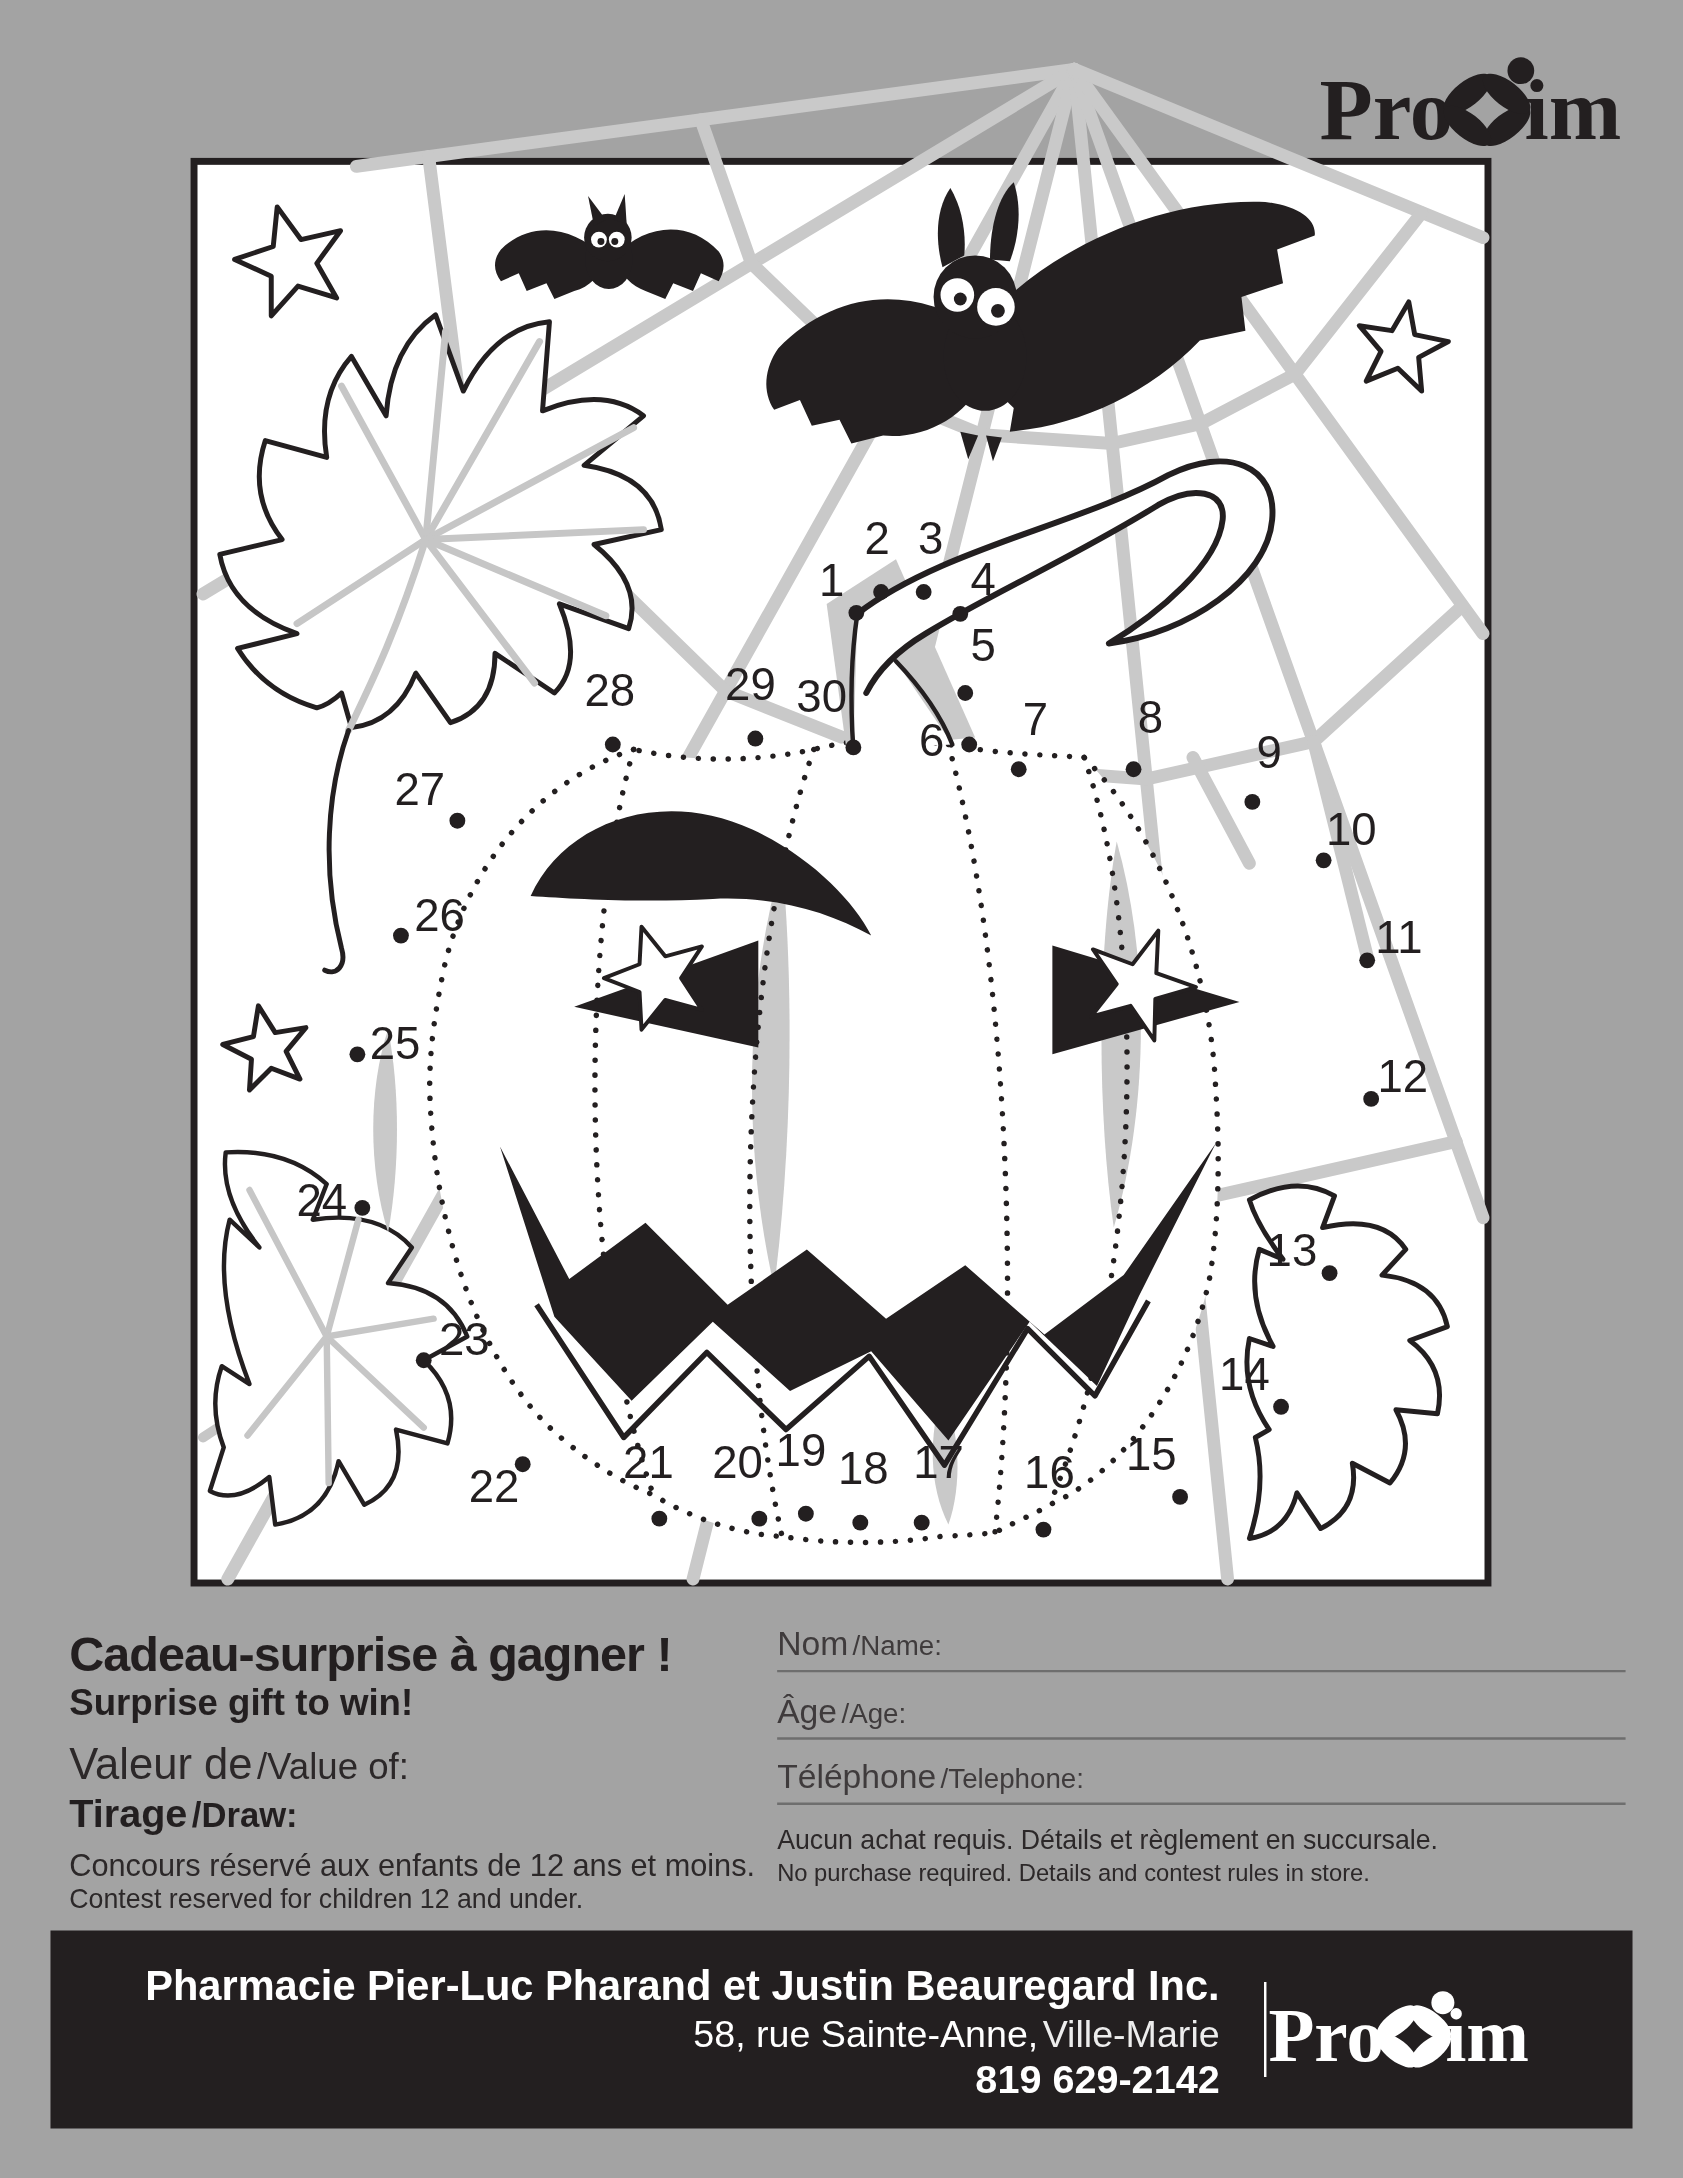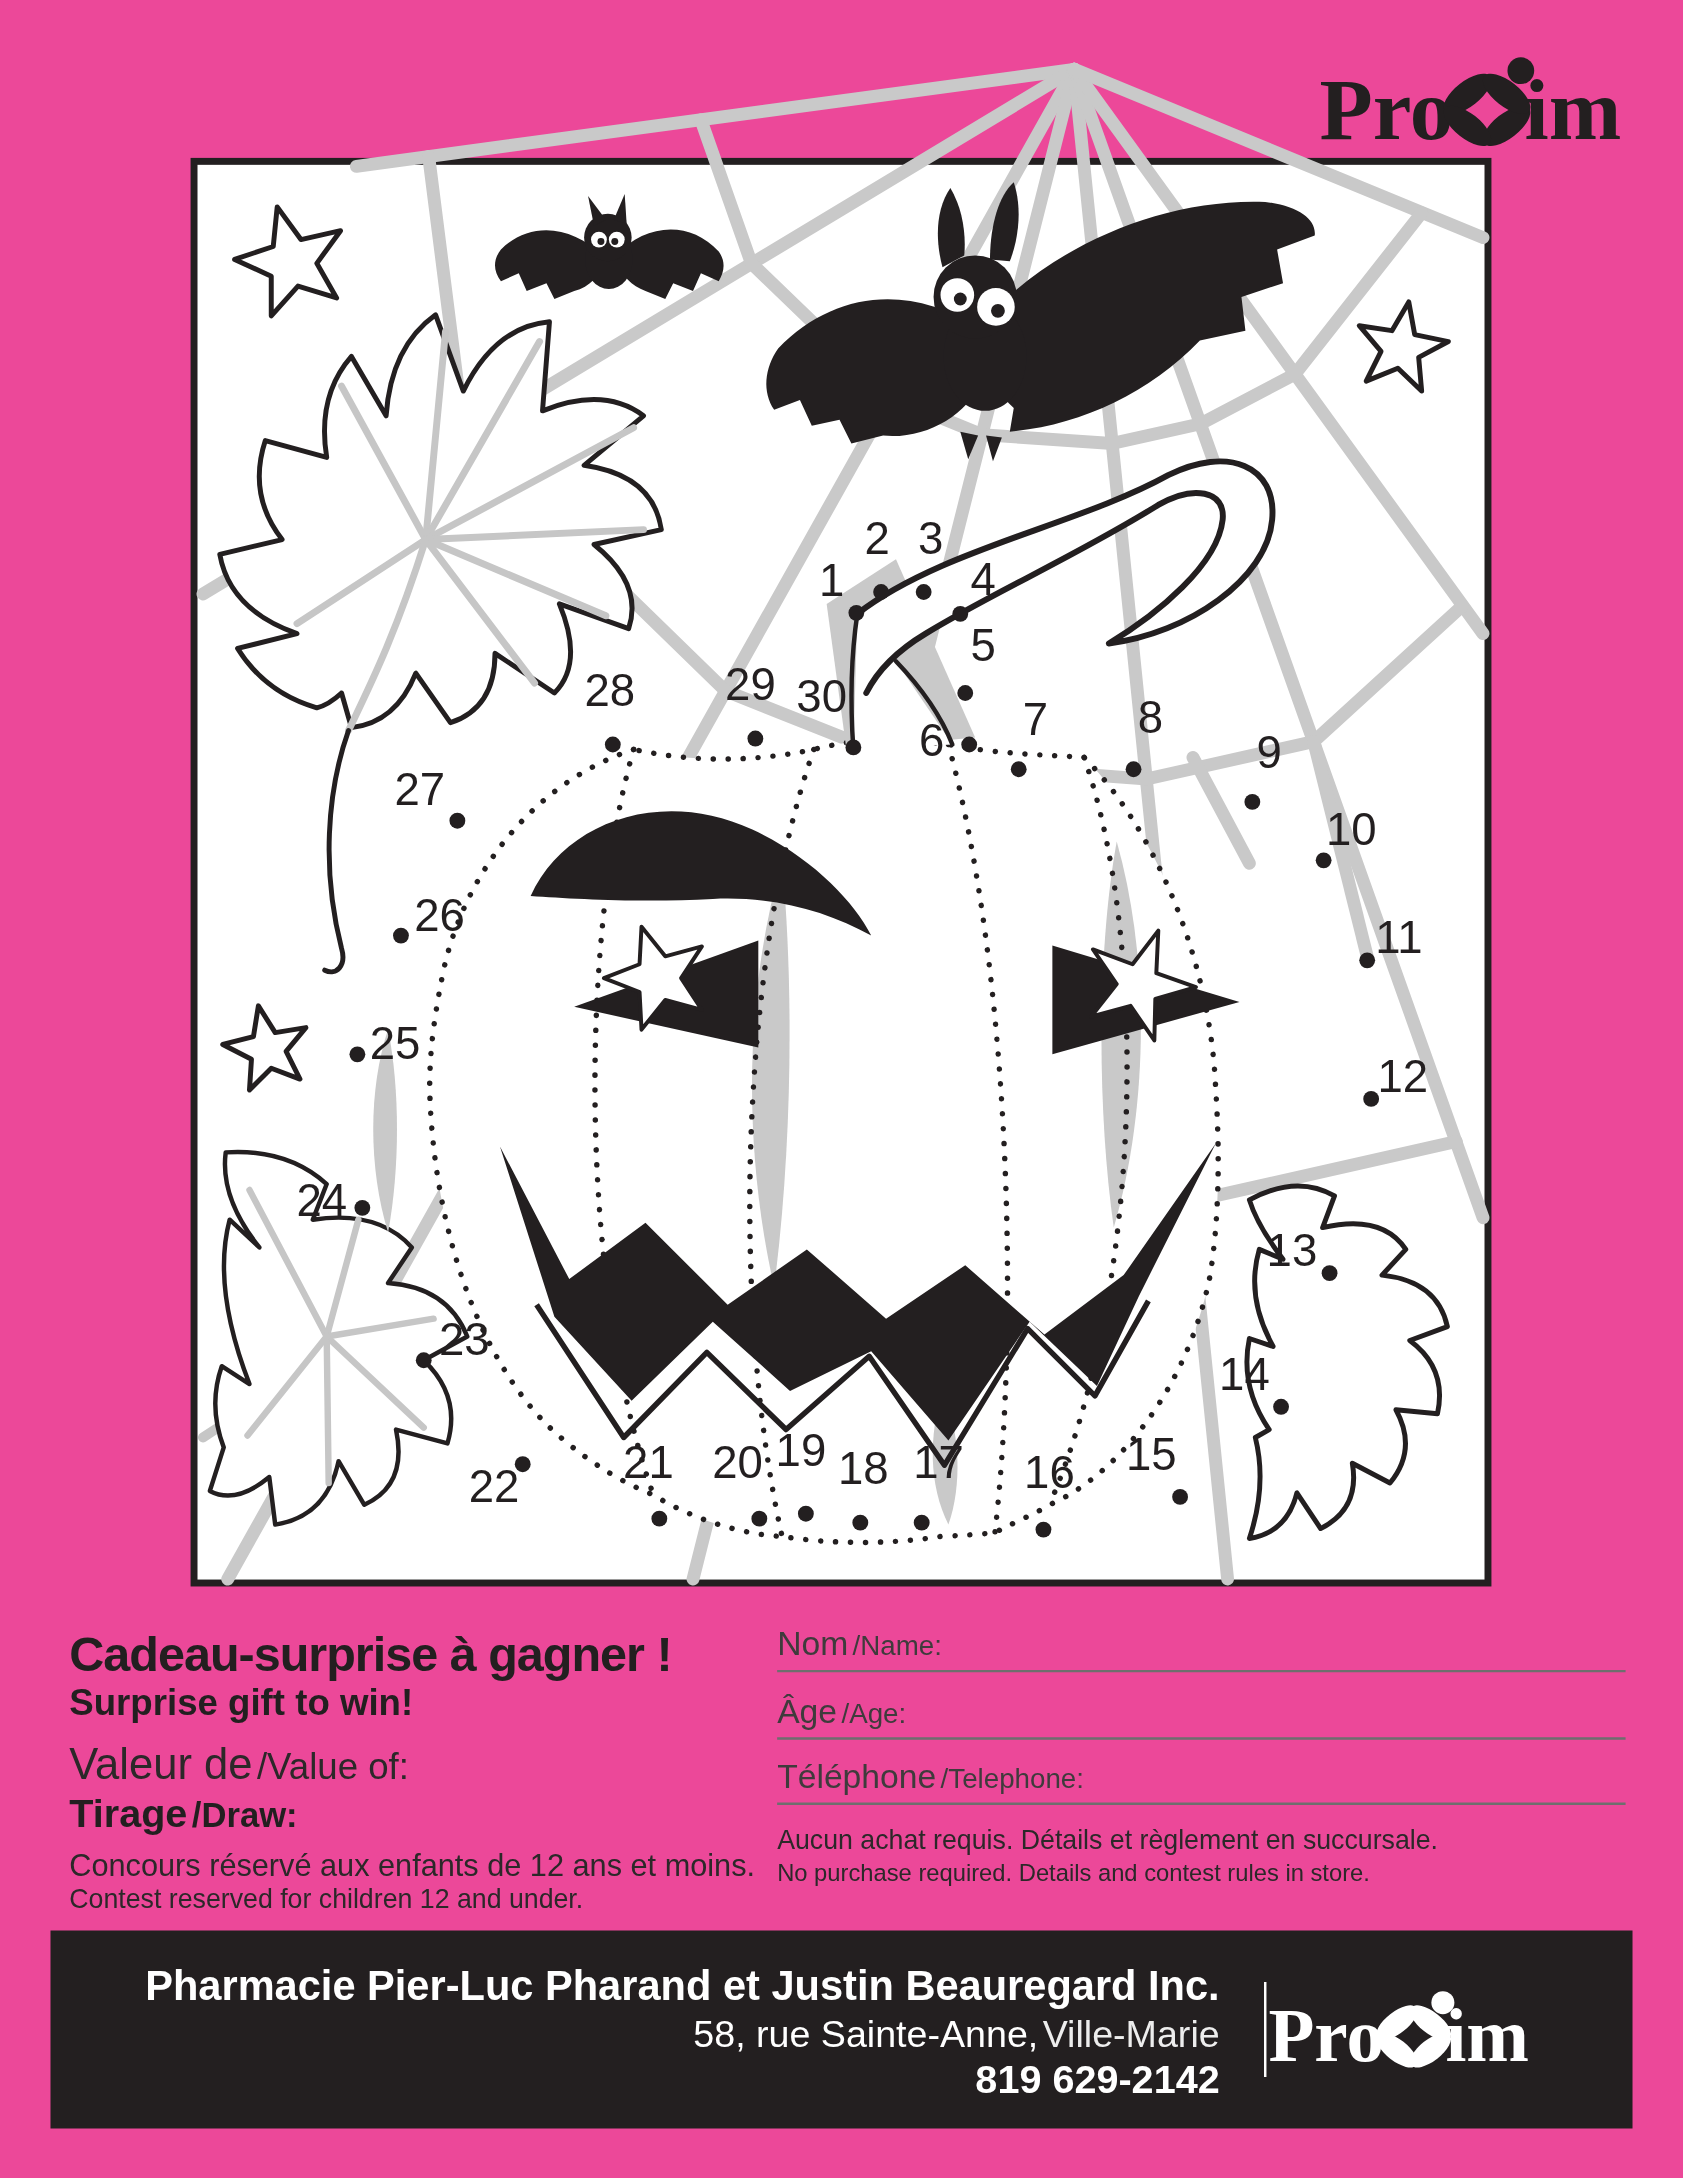--- a/index.html
+++ b/index.html
@@ -1,16 +1,16 @@
 <!DOCTYPE html>
 <html><head>
 <meta charset="utf-8">
 <style>
   html,body{margin:0;padding:0;background:#fff;}
-  #page{position:relative;width:1683px;height:2178px;background:#ec4899;overflow:hidden;
+  #page{position:relative;width:1683px;height:2178px;background:#a3a3a3;overflow:hidden;
         font-family:"Liberation Sans",sans-serif;}
   svg{display:block;}
   
   .logo-serif{font-family:"Liberation Serif",serif;font-weight:bold;}
   .dot-num{font:400 46px "Liberation Sans",sans-serif;fill:#231f20;text-anchor:middle;}
   .t-title-fr{font:700 49px "Liberation Sans",sans-serif;fill:#231f20;letter-spacing:-1px;}
   .t-title-en{font:700 37px "Liberation Sans",sans-serif;fill:#231f20;}
   .t-value-fr{font:400 44px "Liberation Sans",sans-serif;fill:#2c2829;}
   .t-value-en{font:400 37px "Liberation Sans",sans-serif;fill:#2c2829;}
   .t-draw-fr{font:700 40px "Liberation Sans",sans-serif;fill:#231f20;}

